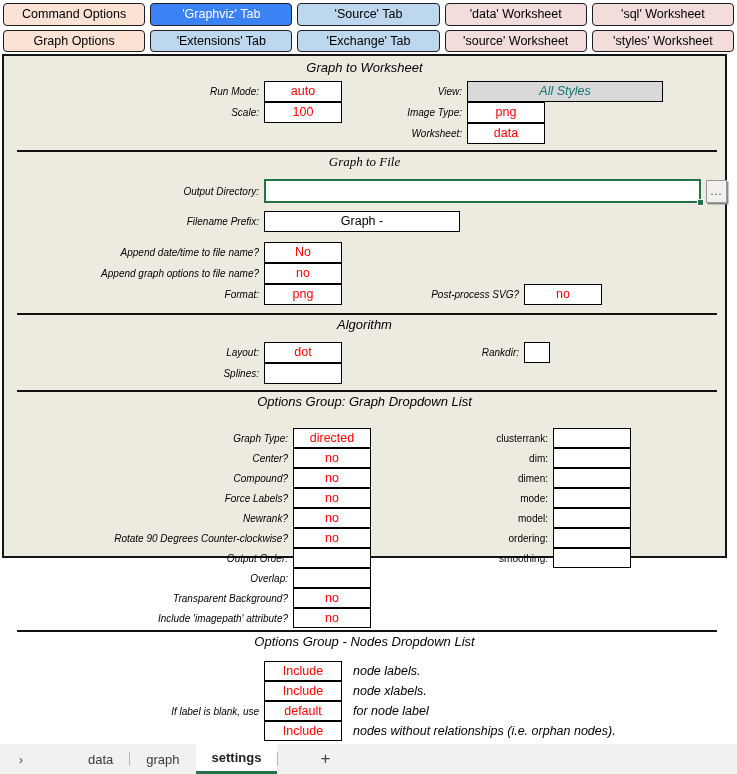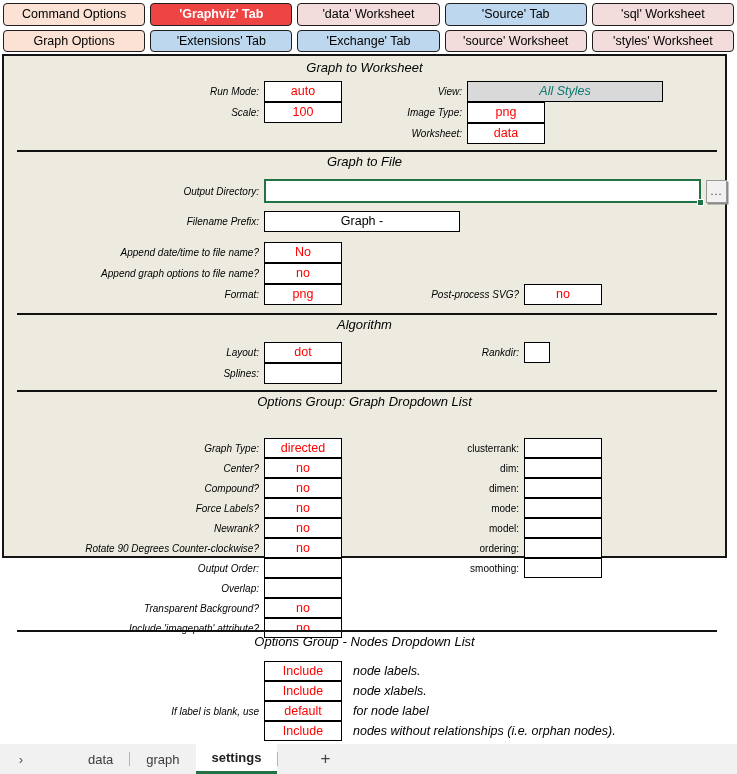--- a/index.html
+++ b/index.html
@@ -17,21 +17,21 @@
     gap:4px 5px; padding:3px 3px 2px 3px; background:#fff;
   }
   .tbtn {
     border:1.5px solid #1f1d1d; border-radius:4px;
     display:flex; align-items:center; justify-content:center;
     font-size:12.5px; cursor:pointer; white-space:nowrap;
   }
   .tbtn.peach  { background:#FBE2D5; }
   .tbtn.blue   { background:#BDD7EE; }
   .tbtn.pink   { background:#F2DCDC; }
-  .tbtn.active { background:#ef4444; color:#fff; font-weight:bold; }
+  .tbtn.active { background:#3b82f6; color:#fff; font-weight:normal; }
 
   
   .panel {
     position:absolute; top:54px; left:2px; width:725px; height:504px;
     background:#EDEAE0; border:2px solid #151515;
   }
   .sec-title {
     position:absolute; left:0; width:100%; text-align:center;
     font-style:italic; font-size:13px;
   }
@@ -96,22 +96,22 @@
   .add-sheet { margin-left:30px; padding:0 12px; display:flex; align-items:center; font-size:17px; color:#444; cursor:pointer; }
 </style>
 </head>
 <body>
 
 <div class="app">
 
   <div class="toolbar">
     <div class="tbtn peach">Command Options</div>
     <div class="tbtn active">'Graphviz' Tab</div>
+    <div class="tbtn blue">'Source' Tab</div>
     <div class="tbtn pink">'data' Worksheet</div>
-    <div class="tbtn blue">'Source' Tab</div>
     <div class="tbtn pink">'sql' Worksheet</div>
     <div class="tbtn peach">Graph Options</div>
     <div class="tbtn blue">'Extensions' Tab</div>
     <div class="tbtn blue">'Exchange' Tab</div>
     <div class="tbtn pink">'source' Worksheet</div>
     <div class="tbtn pink">'styles' Worksheet</div>
   </div>
 
   <div class="panel">
 
@@ -138,21 +138,21 @@
       <div></div>
         <div></div>
       <div class="lbl">Worksheet:</div>
       <div class="cell">
           <div class="box">data</div>
         </div>
     </div>
 
     <div class="divider" style="top:94px;"></div>
 
-    <div class="sec-title" style="top:98px;">Graph to File</div>
+    <div class="sec-title" style="top:98px;font-family:Liberation Serif, serif;">Graph to File</div>
     <div class="grid" style="top:122px; grid-template-columns:260px 470px; grid-auto-rows:26px;">
       <div class="lbl">Output Directory:</div>
       <div class="cell">
         <div class="outdir-wrap">
           <input class="outdir-input" type="text" value="" style="">
           <div class="fill-handle"></div>
         </div>
         <div class="browse-btn">...</div>
       </div>
     </div>
@@ -204,21 +204,21 @@
       <div class="cell">
           <div class="box"></div>
         </div>
       <div></div>
         <div></div>
     </div>
 
     <div class="divider" style="top:334px;"></div>
 
     <div class="sec-title" style="top:338px;">Options Group: Graph Dropdown List</div>
-    <div class="grid row-h20" style="top:382px; grid-template-columns:260px 80px 180px 80px;">
+    <div class="grid row-h20" style="top:372px; grid-template-columns:260px 80px 180px 80px;margin-left:29px;">
       <div class="lbl">Graph Type:</div>
       <div class="cell">
           <div class="box">directed</div>
         </div>
       <div class="lbl plain">clusterrank:</div>
       <div class="cell">
           <div class="box"></div>
         </div>
 
       <div class="lbl">Center?</div>

